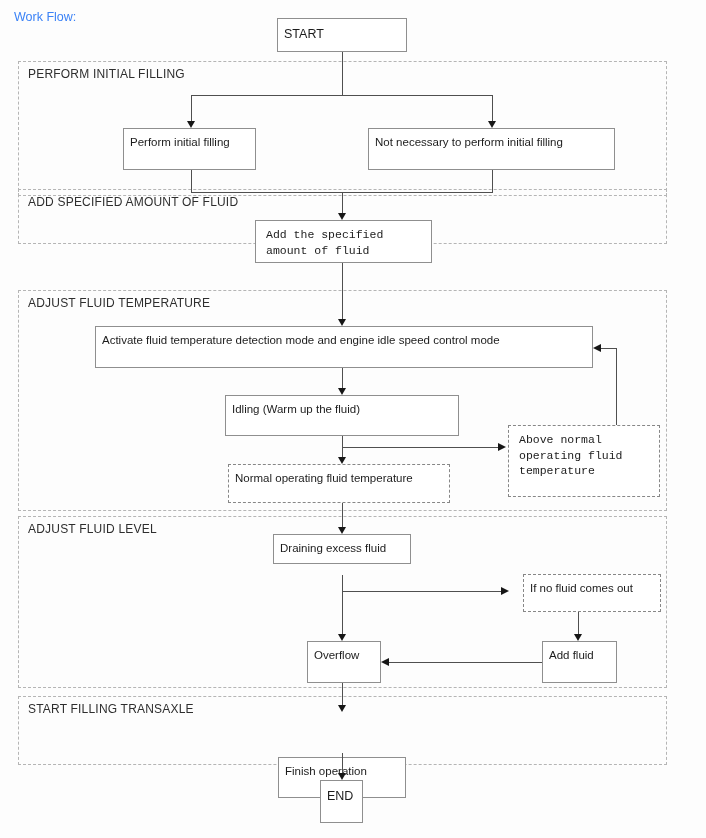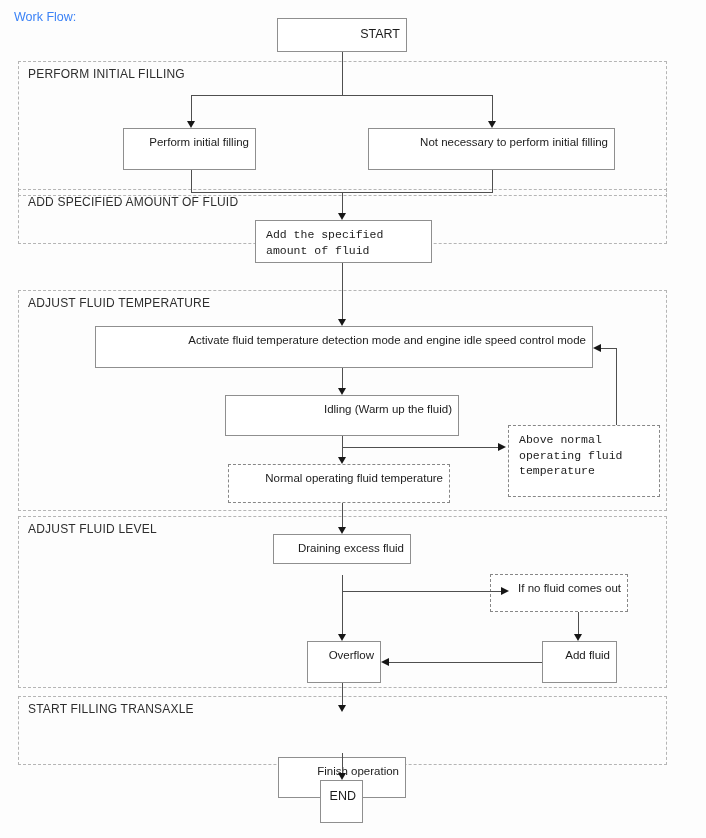--- a/index.html
+++ b/index.html
@@ -12,21 +12,21 @@
   }
   .section{
     position:absolute;border:1px dashed #b5b5b5;box-sizing:border-box;background:transparent;
   }
   .section-title{
     position:absolute;left:9px;top:5px;font-size:12px;color:#2e2e2e;
     letter-spacing:.2px;line-height:1.25;
   }
   .node{
     position:absolute;border:1px solid #8f8f8f;background:#fff;box-sizing:border-box;
-    font-size:11.5px;color:#1c1c1c;text-align:right;padding:6px 6px 0;line-height:1.35;
+    font-size:11.5px;color:#1c1c1c;text-align:left;padding:6px 6px 0;line-height:1.35;
   }
   .node.dashed{border:1px dashed #878787;}
   .node.ta-l{text-align:left;padding-left:10px;padding-right:8px;font-family:Liberation Mono, monospace;}
   .node.terminal{font-size:12.5px;padding-top:7px;}
   .ln{position:absolute;background:#4f4f4f;}
   .arr{position:absolute;width:0;height:0;}
   .arr.d{border-left:4px solid transparent;border-right:4px solid transparent;border-top:7px solid #161616;}
   .arr.r{border-top:4px solid transparent;border-bottom:4px solid transparent;border-left:8px solid #161616;}
   .arr.l{border-top:4px solid transparent;border-bottom:4px solid transparent;border-right:8px solid #161616;}
 </style>
@@ -74,21 +74,21 @@
   </div>
   <div class="node dashed ta-l" style="left:508px;top:425px;width:152px;height:72px;">
     <span>Above normal operating fluid temperature</span>
   </div>
   <div class="node dashed" style="left:228px;top:464px;width:222px;height:39px;">
     <span>Normal operating fluid temperature</span>
   </div>
   <div class="node" style="left:273px;top:534px;width:138px;height:30px;">
     <span>Draining excess fluid</span>
   </div>
-  <div class="node dashed" style="left:490px;top:574px;width:138px;height:38px;">
+  <div class="node dashed" style="left:523px;top:574px;width:138px;height:38px;">
     <span>If no fluid comes out</span>
   </div>
   <div class="node" style="left:307px;top:641px;width:74px;height:42px;">
     <span>Overflow</span>
   </div>
   <div class="node" style="left:542px;top:641px;width:75px;height:42px;">
     <span>Add fluid</span>
   </div>
   <div class="node" style="left:278px;top:712px;width:128px;height:41px;margin-top:45px;">
     <span>Finish operation</span>

